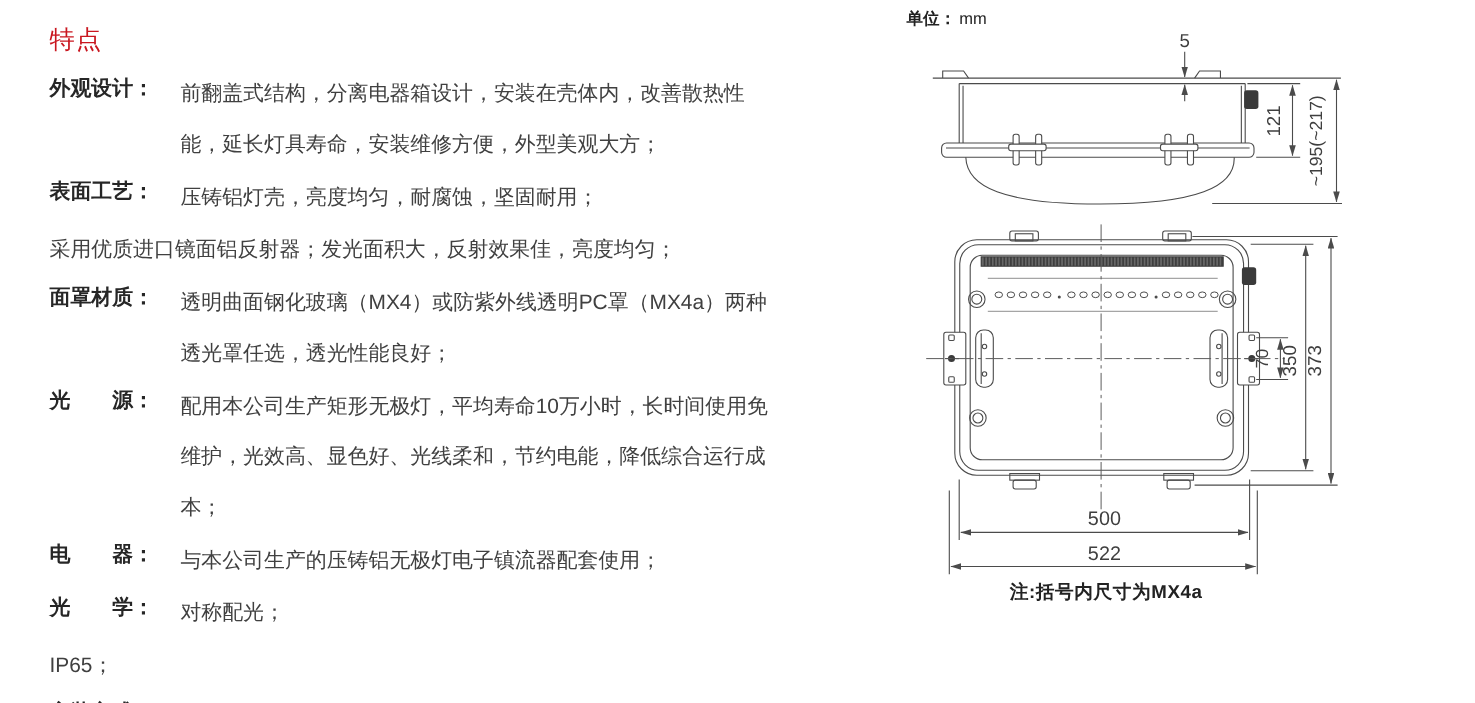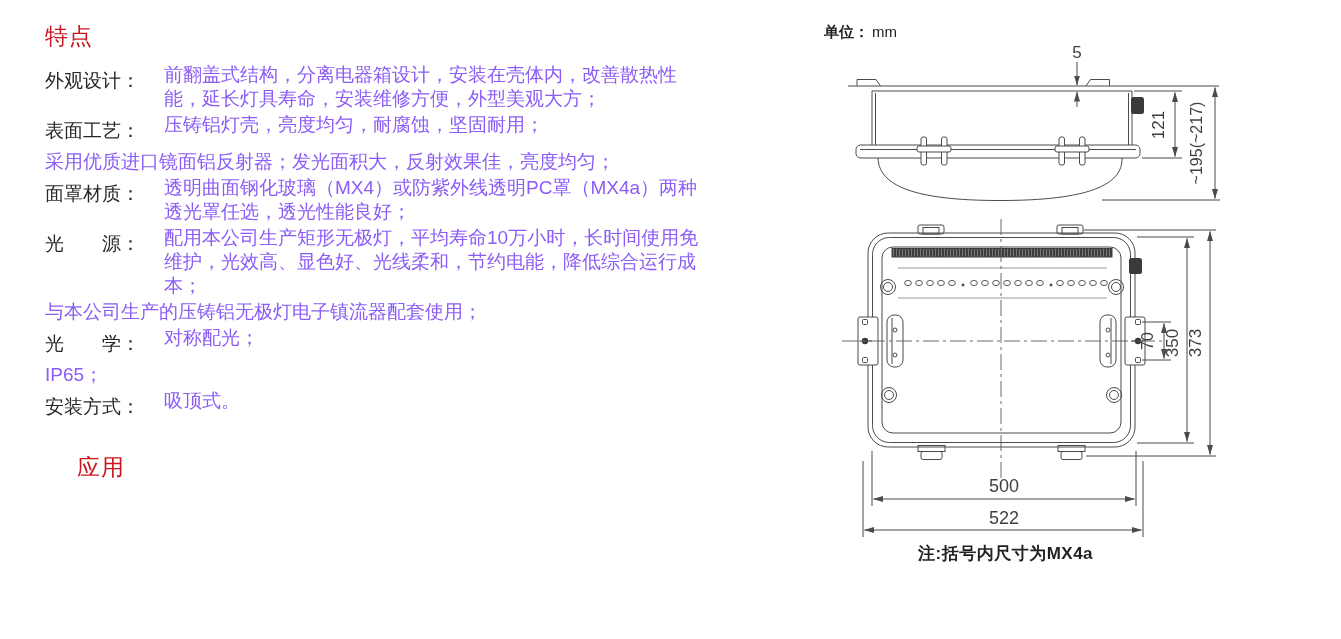--- a/index.html
+++ b/index.html
@@ -9,27 +9,27 @@
     -webkit-font-smoothing:antialiased;
   }
   .left-col { position:absolute; left:45px; top:22px; width:655px; }
   .heading {
     font-size:23px; font-weight:normal; color:#c9161f; margin:0 0 13px 0;
     line-height:28px; letter-spacing:1px;
   }
   .feature-list { }
   .feature { display:flex; margin:0 0 2px 0; }
   .flabel {
-    flex:0 0 119px; font-weight:normal; color:#262626; font-size:19px;
+    flex:0 0 119px; font-weight:bold; color:#262626; font-size:19px;
     line-height:35px; white-space:pre;
   }
-  .ftext { flex:1; color:#8b5cf6; font-size:19px; line-height:24px; }
+  .ftext { flex:1; color:#404040; font-size:19px; line-height:46px; }
   .app-heading { margin-top:29px; margin-bottom:0;margin-left:32px; }
 
-  .right-col { position:absolute; left:820px; top:15px; width:521px; height:577px; }
+  .right-col { position:absolute; left:820px; top:0; width:521px; height:577px; }
   .unit-label { position:absolute; left:4px; top:8px; font-size:15px; color:#222222; }
   .unit-label .u-prefix { font-weight:bold; }
   .unit-label .u-value { font-weight:normal; margin-left:3px; }
   .note {
     position:absolute; left:98px; top:527px; font-size:17px; font-weight:bold;
     color:#222222; letter-spacing:0.5px;text-align:right;
   }
   svg.drawing { position:absolute; left:0; top:0; }
   svg.drawing text { font-family:"Liberation Sans","DejaVu Sans",sans-serif; fill:#3f3f3f; }
 </style>
@@ -52,20 +52,21 @@
     </div>
     <div class="feature">
       <span class="flabel">面罩材质：</span>
       <span class="ftext">透明曲面钢化玻璃（MX4）或防紫外线透明PC罩（MX4a）两种透光罩任选，透光性能良好；</span>
     </div>
     <div class="feature">
       <span class="flabel">光　　源：</span>
       <span class="ftext">配用本公司生产矩形无极灯，平均寿命10万小时，长时间使用免维护，光效高、显色好、光线柔和，节约电能，降低综合运行成本；</span>
     </div>
     <div class="feature">
+      <span class="flabel">电　　器：</span>
       <span class="ftext">与本公司生产的压铸铝无极灯电子镇流器配套使用；</span>
     </div>
     <div class="feature">
       <span class="flabel">光　　学：</span>
       <span class="ftext">对称配光；</span>
     </div>
     <div class="feature">
       <span class="ftext">IP65；</span>
     </div>
     <div class="feature">

